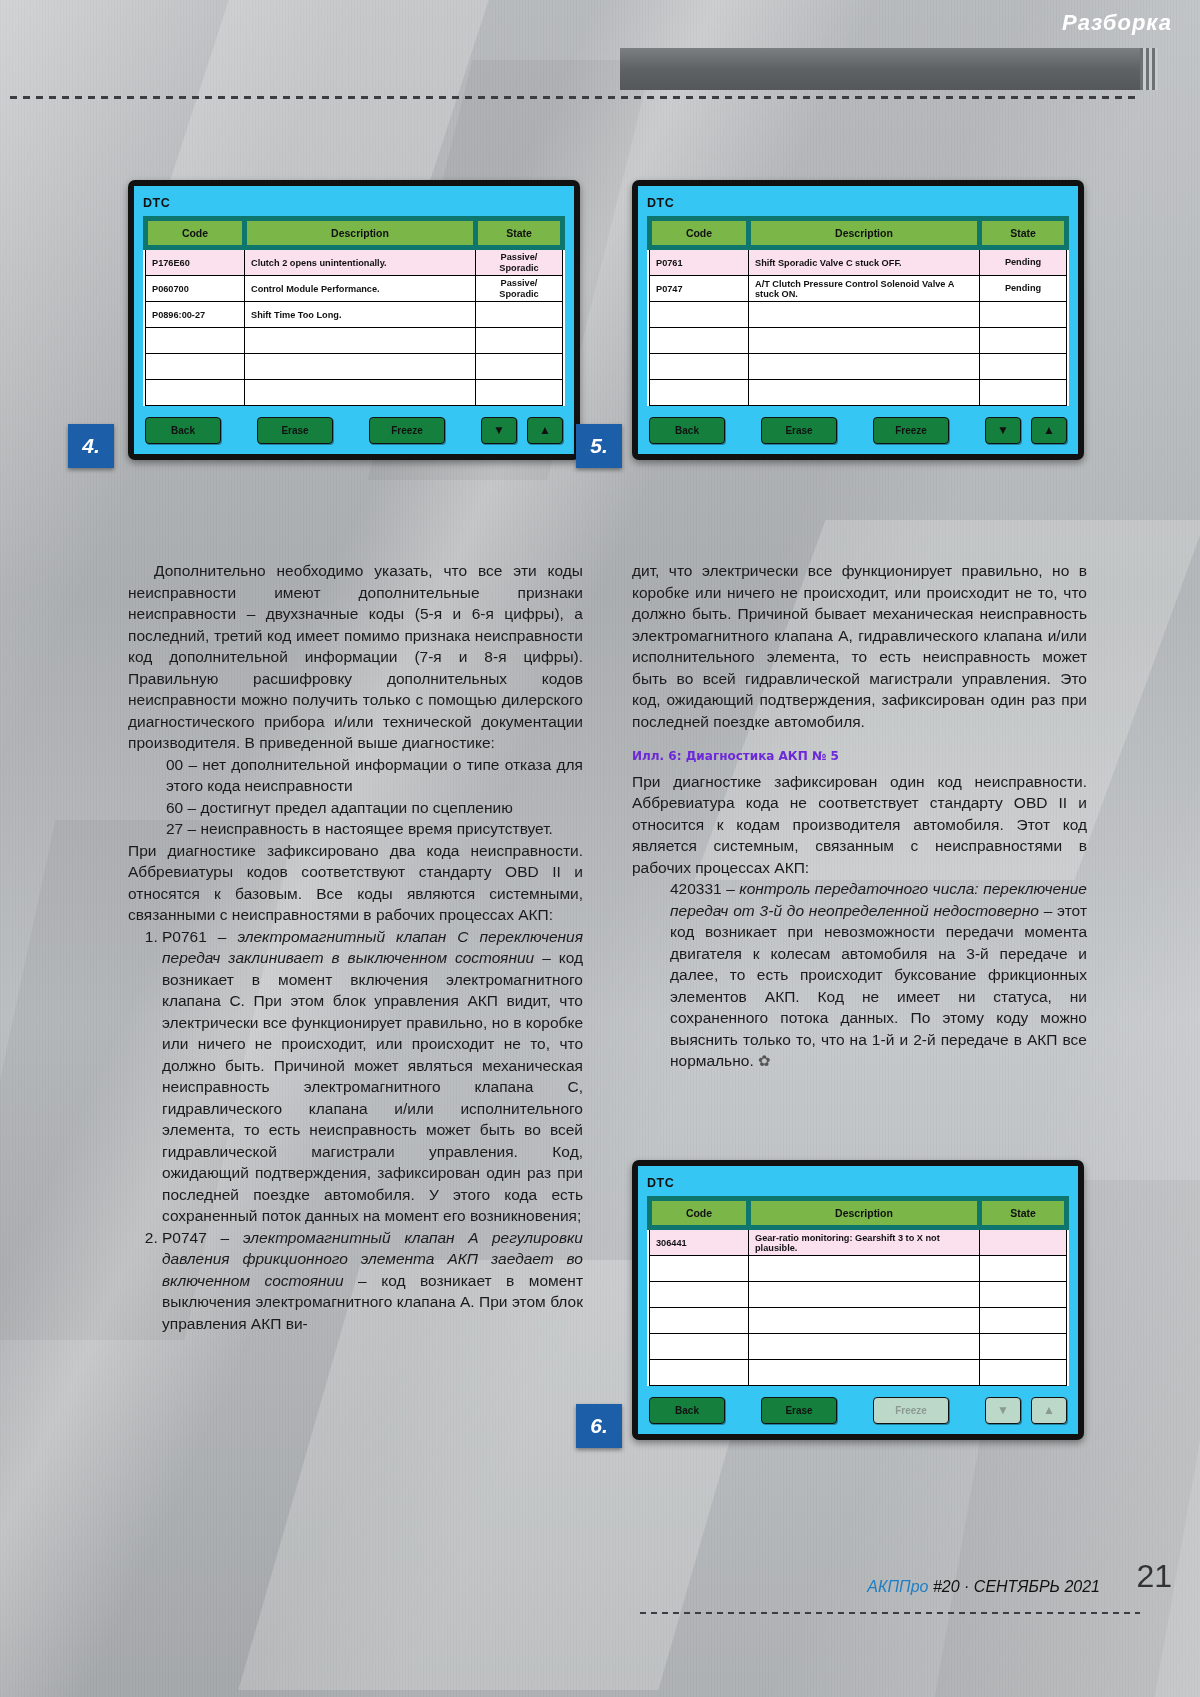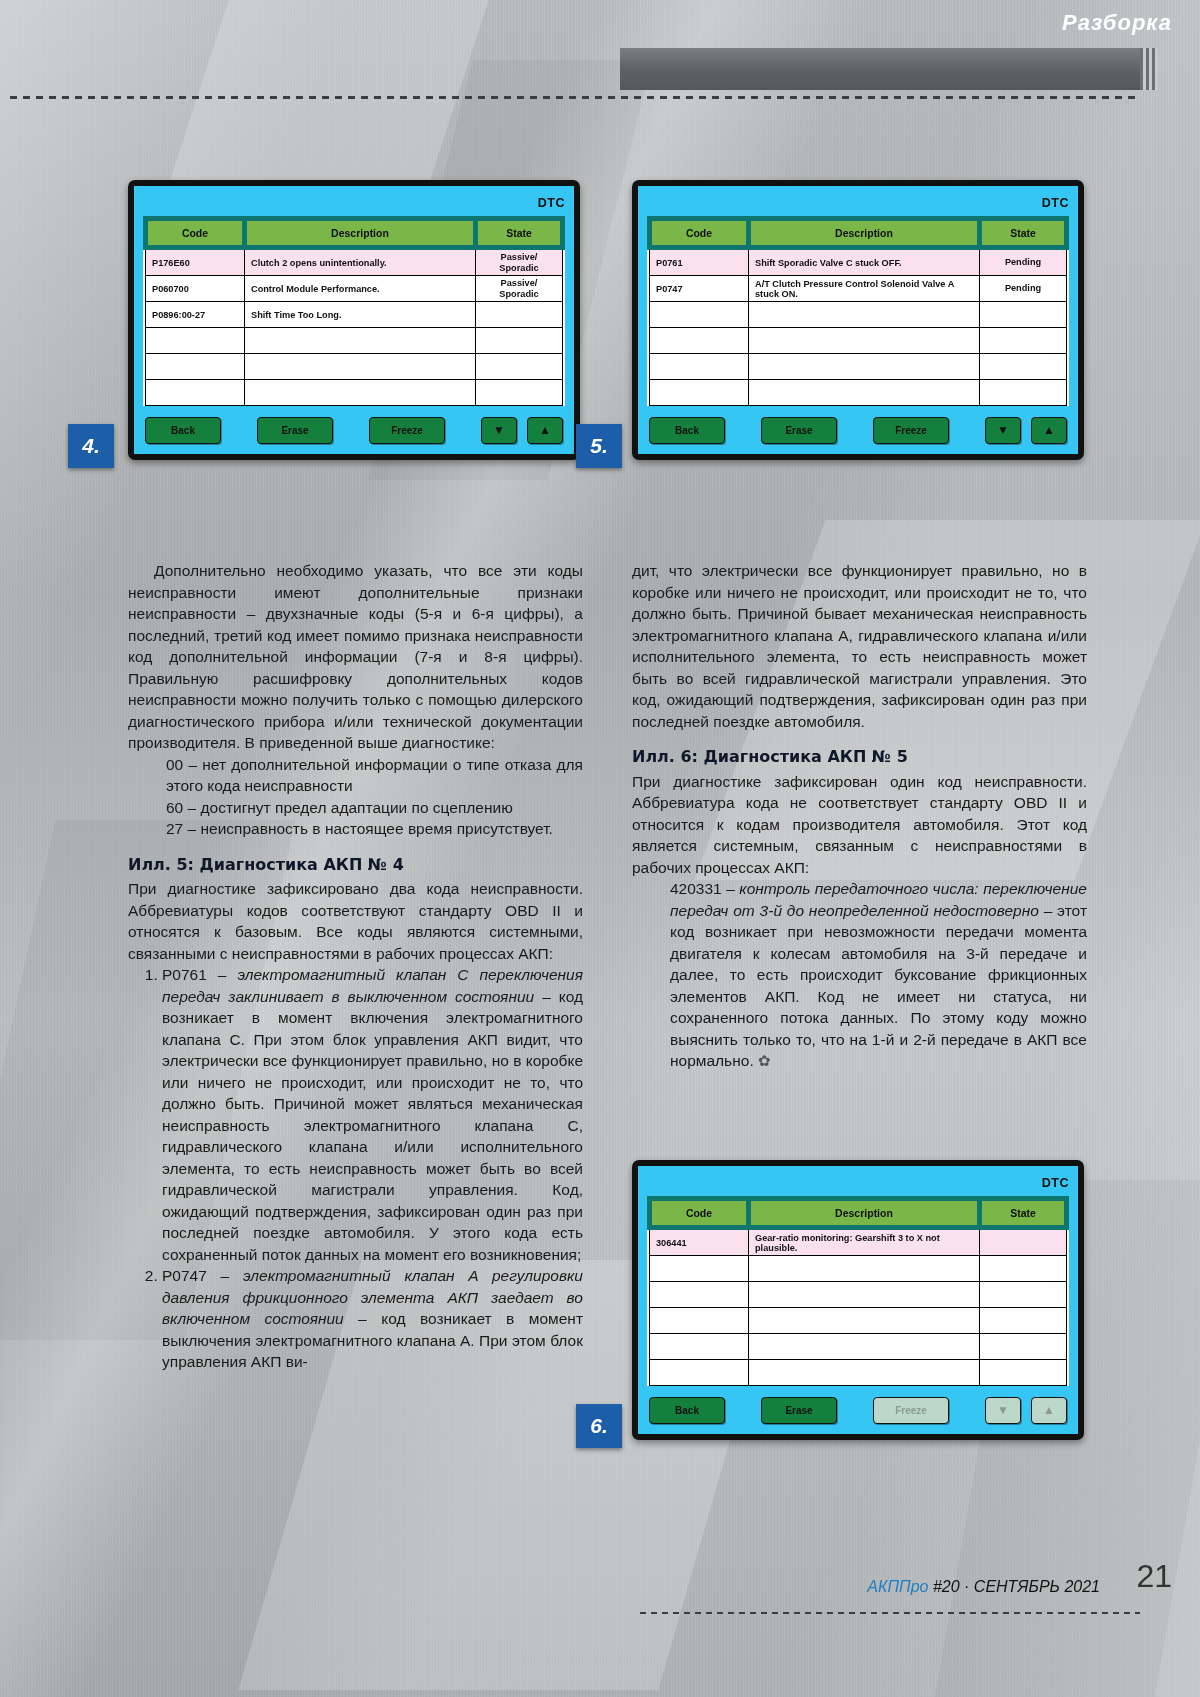--- a/index.html
+++ b/index.html
@@ -46,21 +46,21 @@
   
   .dtc{
     position:absolute;
     background:#111;
     border:6px solid #111;
     border-radius:7px;
     box-shadow:0 3px 7px rgba(0,0,0,0.4);
   }
   .dtc-inner{background:#35c6f4;padding:7px 9px 10px 9px;}
   .dtc-title{
-    text-align:right;color:#111;font-weight:bold;font-size:12.5px;
+    text-align:left;color:#111;font-weight:bold;font-size:12.5px;
     letter-spacing:.5px;padding:3px 0 6px 0;
   }
   table.dtc-table{border-collapse:collapse;width:100%;background:#fff;}
   table.dtc-table th{
     background:#7ab648;color:#111;font-size:10.5px;font-weight:bold;
     border:5px solid #0f766e;height:22px;
   }
   table.dtc-table td{
     border:1px solid #000;height:25px;font-size:9.2px;font-weight:bold;color:#111;
     padding:0 6px;
@@ -86,21 +86,21 @@
     color:#fff;font-style:italic;font-weight:bold;font-size:21px;
     text-align:center;line-height:44px;
     box-shadow:0 2px 4px rgba(0,0,0,.4);
   }
 
   
   .col{position:absolute;width:455px;font-size:15.5px;line-height:21.5px;color:#1a1a1a;text-align:justify;}
   .col p{margin:0;}
   .indent{text-indent:26px;}
   .sub-h{
-    color:#0f172a;font-weight:bold;font-size:16px;margin:14px 0 3px 0;
+    color:#6d28d9;font-weight:bold;font-size:12px;margin:14px 0 3px 0;
     font-family:"DejaVu Sans", sans-serif;
   }
   ol.lst{margin:0;padding-left:34px;}
   ol.lst li{margin:0 0 0 0;}
   em{font-style:italic;}
   .hang{padding-left:38px;text-indent:0;}
   .hang2{padding-left:38px;}
 
   
   .footer-rule{
@@ -245,21 +245,20 @@
         <div class="btn arrow">▲</div>
       </div>
     </div>
   </div>
 
   <div class="col" style="left:128px;top:560px;">
     <p class="indent">Дополнительно необходимо указать, что все эти коды неисправности имеют дополнительные признаки неисправности – двухзначные коды (5-я и 6-я цифры), а последний, третий код имеет помимо признака неисправности код дополнительной информации (7-я и 8-я цифры). Правильную расшифровку дополнительных кодов неисправности можно получить только с помощью дилерского диагностического прибора и/или технической документации производителя. В приведенной выше диагностике:</p>
     <p class="hang">00 – нет дополнительной информации о типе отказа для этого кода неисправности</p>
     <p class="hang">60 – достигнут предел адаптации по сцеплению</p>
     <p class="hang">27 – неисправность в настоящее время присутствует.</p>
-    <div class="sub-h">Илл. 5: Диагностика АКП № 4</div>
     <p>При диагностике зафиксировано два кода неисправности. Аббревиатуры кодов соответствуют стандарту OBD II и относятся к базовым. Все коды являются системными, связанными с неисправностями в рабочих процессах АКП:</p>
     <ol class="lst">
       <li>
         <span>P0761 – </span><em>электромагнитный клапан C переключения передач заклинивает в выключенном состоянии</em><span> – код возникает в момент включения электромагнитного клапана C. При этом блок управления АКП видит, что электрически все функционирует правильно, но в коробке или ничего не происходит, или происходит не то, что должно быть. Причиной может являться механическая неисправность электромагнитного клапана C, гидравлического клапана и/или исполнительного элемента, то есть неисправность может быть во всей гидравлической магистрали управления. Код, ожидающий подтверждения, зафиксирован один раз при последней поездке автомобиля. У этого кода есть сохраненный поток данных на момент его возникновения;</span>
       </li>
       <li>
         <span>P0747 – </span><em>электромагнитный клапан A регулировки давления фрикционного элемента АКП заедает во включенном состоянии</em><span> – код возникает в момент выключения электромагнитного клапана A. При этом блок управления АКП ви-</span>
       </li>
     </ol>
   </div>

